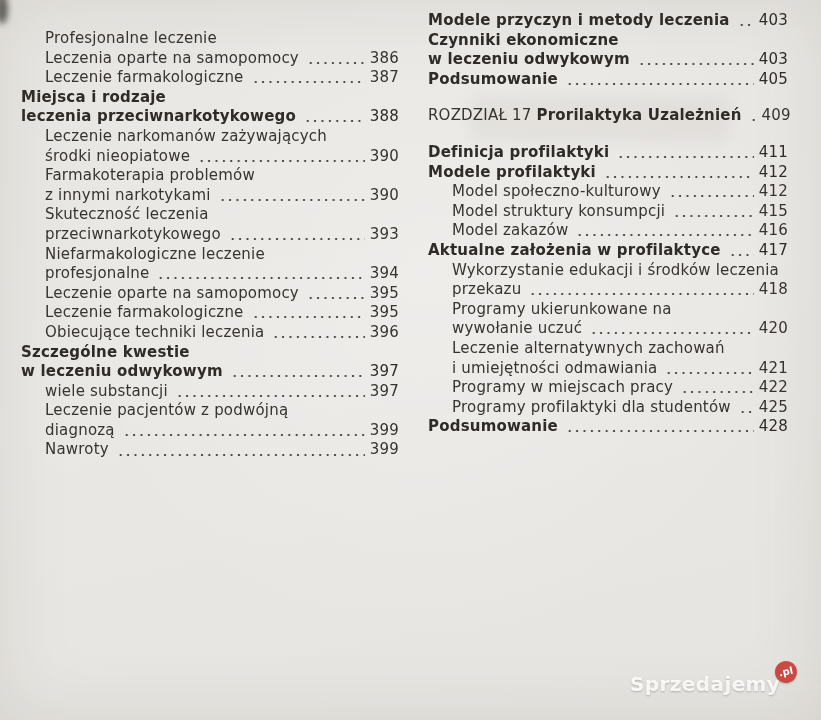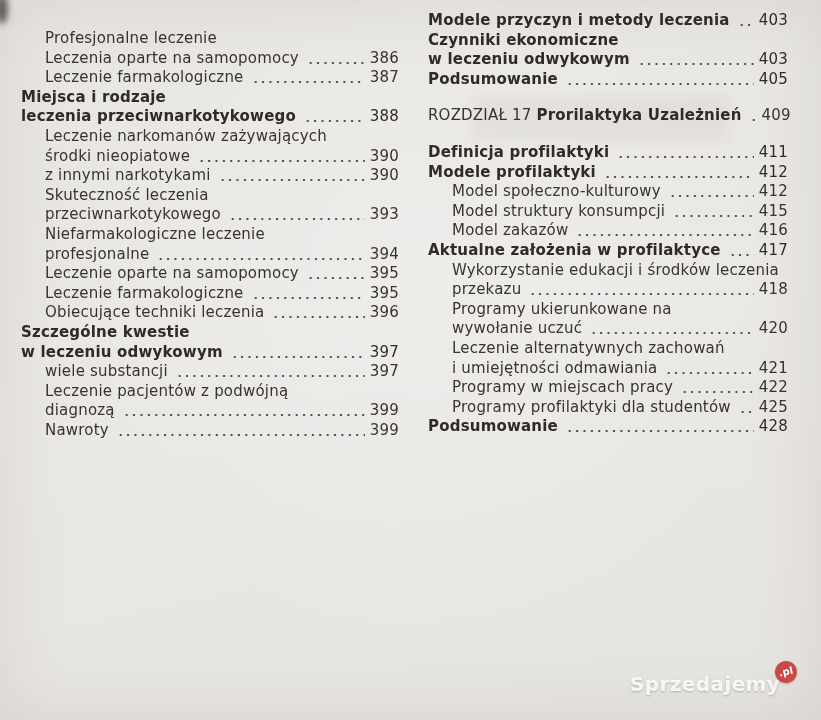--- a/index.html
+++ b/index.html
@@ -154,20 +154,23 @@
         <span class="toc-text">Leczenie narkomanów zażywających</span>
       </div>
       <div class="toc-line">
         <span class="toc-text">środki nieopiatowe</span>
         <span class="leader"></span>
         <span class="toc-page">390</span>
       </div>
     </div>
     <div class="toc-entry indent">
       <div class="toc-line">
+        <span class="toc-text">Farmakoterapia problemów</span>
+      </div>
+      <div class="toc-line">
         <span class="toc-text">z innymi narkotykami</span>
         <span class="leader"></span>
         <span class="toc-page">390</span>
       </div>
     </div>
     <div class="toc-entry indent">
       <div class="toc-line">
         <span class="toc-text">Skuteczność leczenia</span>
       </div>
       <div class="toc-line">

